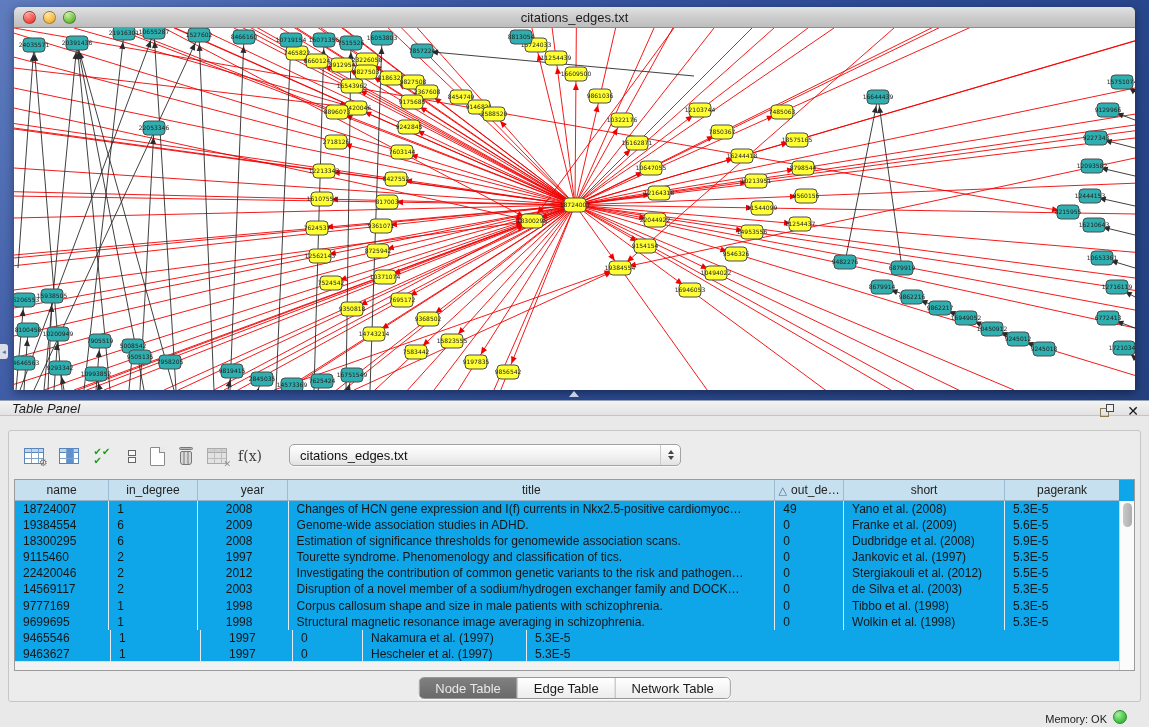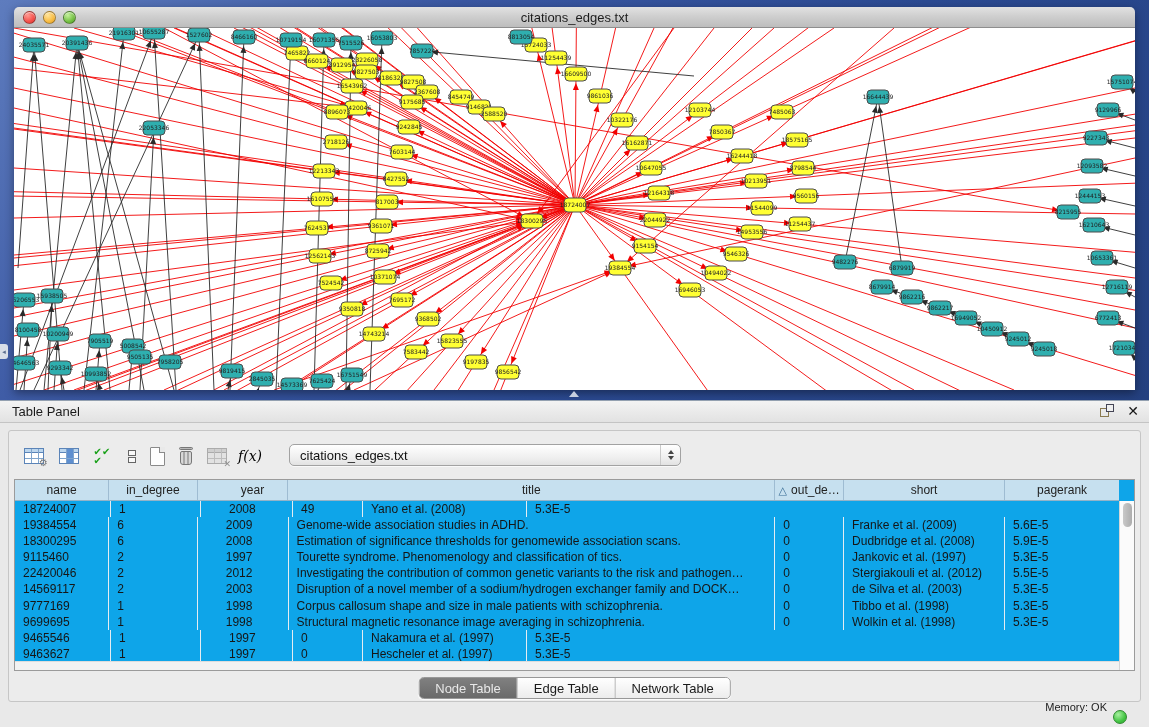--- a/index.html
+++ b/index.html
@@ -24,23 +24,23 @@
   .light.green  { background:radial-gradient(circle at 35% 30%, #C4F09B, #74C043 60%, #4F9A24); }
   svg.net { position:absolute; left:0; top:21px; width:1121px; height:362px; background:#FFFFFF; display:block; }
   .collapse-tab { position:absolute; left:0; top:344px; width:8px; height:15px;
     background:#D9DEE8; border-radius:0 3px 3px 0; color:#5A6C8E; font-size:7px;
     display:flex; align-items:center; justify-content:center; }
   .splitter-grip { position:absolute; left:569px; top:391px; width:0; height:0;
     border-left:5px solid transparent; border-right:5px solid transparent; border-bottom:6px solid #C7D0E0; }
 
   
   .bottom { position:absolute; left:0; top:400px; width:1149px; height:327px; background:#E9E9E9; }
-  .panel-titlebar { position:absolute; left:0; top:0; width:100%; height:23px;
+  .panel-titlebar { position:absolute; left:0; top:0; width:100%; height:16px;
     background:linear-gradient(#F3F3F3,#E2E2E2); border-top:1px solid #93A0B0; border-bottom:1px solid #C4C4C4;
-    display:flex; align-items:center; }
+    display:flex; align-items:center;font-style:italic; }
   .panel-titlebar .ptitle { font-size:13px; color:#1b1b1b; margin-left:12px; }
   .pt-buttons { position:absolute; right:10px; top:3px; display:flex; gap:12px; align-items:center; }
   .float-icon { width:15px; height:15px; position:relative; }
   .float-icon .sq1 { position:absolute; left:0; top:4px; width:9px; height:9px; border:1.5px solid #8A7A50; }
   .float-icon .sq2 { position:absolute; left:6px; top:0; width:8px; height:8px; border:1.5px solid #445; background:#EFEFEF; }
   .close-x { font-size:14px; font-weight:bold; color:#161616; line-height:15px; }
 
   .panel-box { position:absolute; left:8px; top:30px; width:1133px; height:272px;
     background:#ECECEC; border:1px solid #C6C6C6; border-radius:3px; }
 
@@ -61,21 +61,21 @@
   .checks-ic { font-size:10px; color:#18A018; line-height:9px; text-align:left; }
   .checks-ic div { height:9px; }
   .rows-ic div { width:8px; height:6px; border:1px solid #666; margin:1px auto; background:#F8F8F8; }
   .doc-ic { width:15px; height:19px; background:#FEFEFE; border:1px solid #8A8A8A; border-radius:1px; position:relative; }
   .doc-ic::after { content:""; position:absolute; right:-1px; top:-1px; width:5px; height:5px;
     background:#E9E9E9; border-left:1px solid #8A8A8A; border-bottom:1px solid #8A8A8A; }
   .trash-ic { position:relative; width:16px; height:20px; }
   .trash-ic .lid { position:absolute; left:1px; top:1px; width:14px; height:3px; background:#B9B9B9; border:1px solid #777; border-radius:2px; }
   .trash-ic .can { position:absolute; left:2px; top:5px; width:12px; height:14px; border:1px solid #777; border-radius:2px 2px 3px 3px;
     background:repeating-linear-gradient(90deg,#D8D8D8 0 2px,#A8A8A8 2px 4px); }
-  .fx-ic { font-family:"DejaVu Serif","Liberation Serif",serif; font-style:italic; font-size:14px; color:#000000; }
+  .fx-ic { font-family:"DejaVu Serif","Liberation Serif",serif; font-size:14px; color:#404040; }
   .combo { position:absolute; left:280px; top:3px; width:392px; height:22px; border:1px solid #A2A2A2; border-radius:5px;
     background:linear-gradient(#FFFFFF,#EDEDED 70%,#E2E2E2); box-shadow:0 1px 0 rgba(255,255,255,.7);
     display:flex; align-items:center; }
   .combo .val { font-size:13px; color:#111; margin-left:10px; flex:1; }
   .combo .arrows { width:20px; height:100%; border-left:1px solid #CACACA; display:flex; flex-direction:column;
     align-items:center; justify-content:center; gap:2px; }
   .combo .tri-up { width:0; height:0; border-left:3.5px solid transparent; border-right:3.5px solid transparent; border-bottom:4px solid #444; }
   .combo .tri-dn { width:0; height:0; border-left:3.5px solid transparent; border-right:3.5px solid transparent; border-top:4px solid #444; }
 
   
@@ -97,21 +97,21 @@
   .tabsrow { position:absolute; left:0; top:246px; width:100%; height:24px; }
   .seg { position:absolute; left:50%; transform:translateX(-50%); top:0; height:22px; display:flex;
     border:1px solid #989898; border-radius:5px; overflow:hidden; box-shadow:0 1px 1px rgba(255,255,255,.8); }
   .seg .tab { height:100%; display:flex; align-items:center; justify-content:center; font-size:13px;
     padding:0 16px; background:linear-gradient(#FFFFFF,#ECECEC); color:#1a1a1a; border-right:1px solid #ADADAD; }
   .seg .tab:last-child { border-right:none; }
   .seg .tab.sel { background:linear-gradient(#808080,#6A6A6A); color:#E8E8E8; }
 
   
   .statusbar { position:absolute; left:0; bottom:0; width:100%; height:24px; }
-  .mem { position:absolute; right:42px; bottom:14px; font-size:11px; color:#222; }
+  .mem { position:absolute; right:42px; bottom:2px; font-size:11px; color:#222; }
   .memdot { position:absolute; right:22px; bottom:3px; width:14px; height:14px; border-radius:50%;
     border:1px solid #2F8A2F; background:radial-gradient(circle at 35% 30%, #A8F0A0, #44C544 60%, #2FA52F); }
 </style>
 </head>
 <body>
 
 <div class="graph-area">
   <div class="frame">
     <div class="titlebar">
       <div class="lights">
@@ -938,20 +938,21 @@
           <div class="th c3">title</div>
           <div class="th c4"><span class="sort">△</span>out_de…</div>
           <div class="th c5">short</div>
           <div class="th c6">pagerank</div>
         </div>
       <div class="tbody">
           <div class="tr">
             <div class="td c0">18724007</div>
             <div class="td c1">1</div>
             <div class="td c2">2008</div>
+            <div class="td c3">Changes of HCN gene expression and I(f) currents in Nkx2.5-positive cardiomyoc…</div>
             <div class="td c4">49</div>
             <div class="td c5">Yano et al. (2008)</div>
             <div class="td c6">5.3E-5</div>
           </div>
           <div class="tr">
             <div class="td c0">19384554</div>
             <div class="td c1">6</div>
             <div class="td c2">2009</div>
             <div class="td c3">Genome-wide association studies in ADHD.</div>
             <div class="td c4">0</div>

